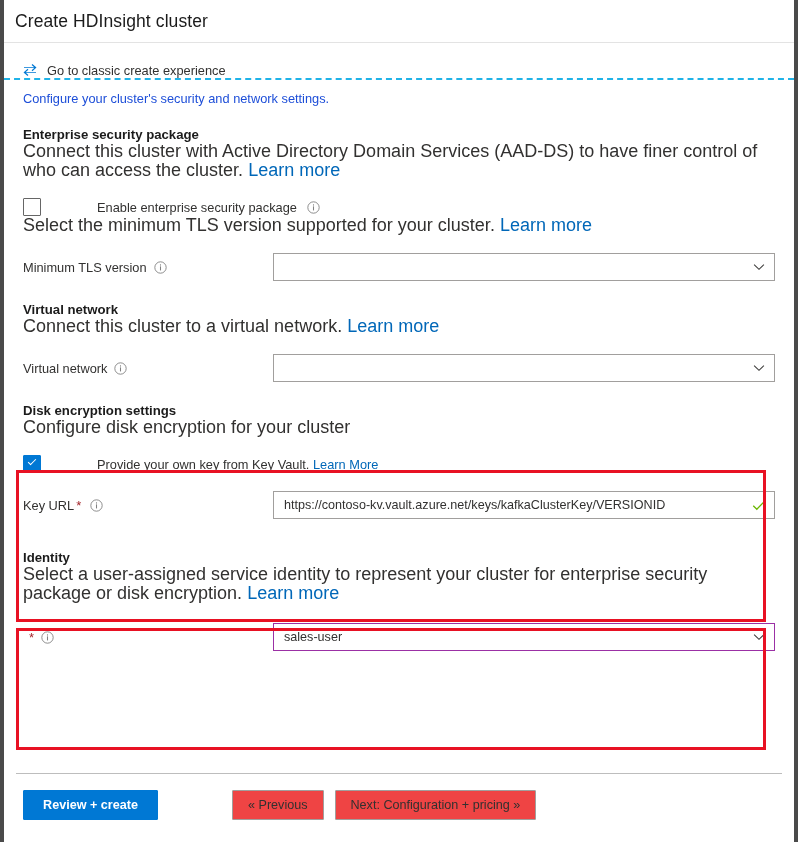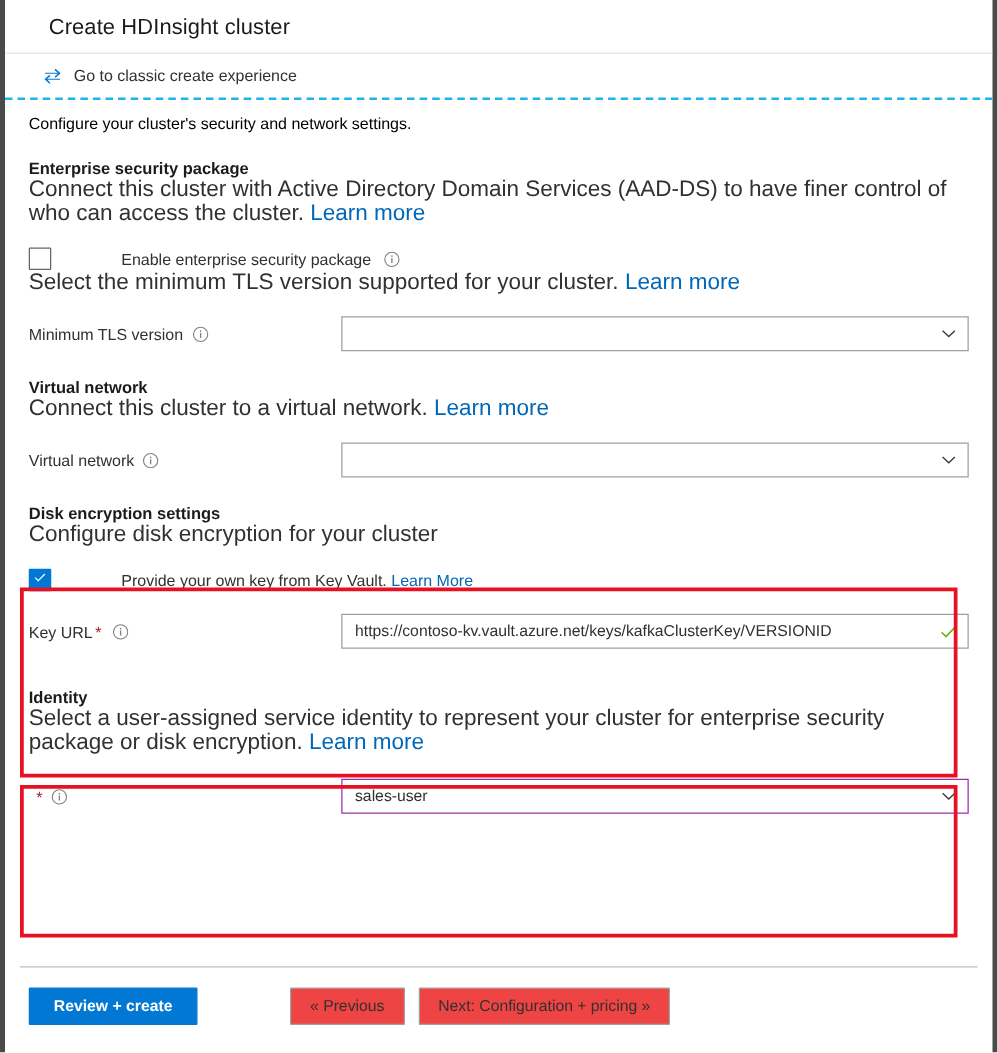--- a/index.html
+++ b/index.html
@@ -21,36 +21,36 @@
     border-right: 4px solid #4a4a4a;
     overflow: hidden;
   }
 
   
   .titlebar {
     height: 43px;
     border-bottom: 1px solid #e3e3e3;
     display: flex;
     align-items: center;
-    padding-left: 35px;
+    padding-left: 11px;
     box-sizing: border-box;
   }
   .title-text {
     font-size: 17.5px;
     color: #1b1b1b;
     font-weight: 400;
     letter-spacing: .1px;
   }
 
   
   .classic-row {
     height: 35px;
     display: flex;
-    align-items: center;
-    padding-left: 30px;
+    align-items: flex-end;
+    padding-left: 18px;
     box-sizing: border-box;
   }
   .swap-icon {
     width: 16px;
     height: 16px;
     margin-right: 9px;
     display: inline-block;
     flex: none;
   }
   .classic-label {
@@ -64,21 +64,21 @@
   }
 
   
   .content {
     padding: 0 19px;
     box-sizing: border-box;
     position: relative;
   }
   .intro {
     font-size: 12.8px;
-    color: #000000;
+    color: #1d4ed8;
     padding-top: 11px;
   }
 
   .section-head {
     font-size: 13.2px;
     font-weight: bold;
     color: #1b1b1b;
     margin-top: 21px;
   }
   .section-desc {

